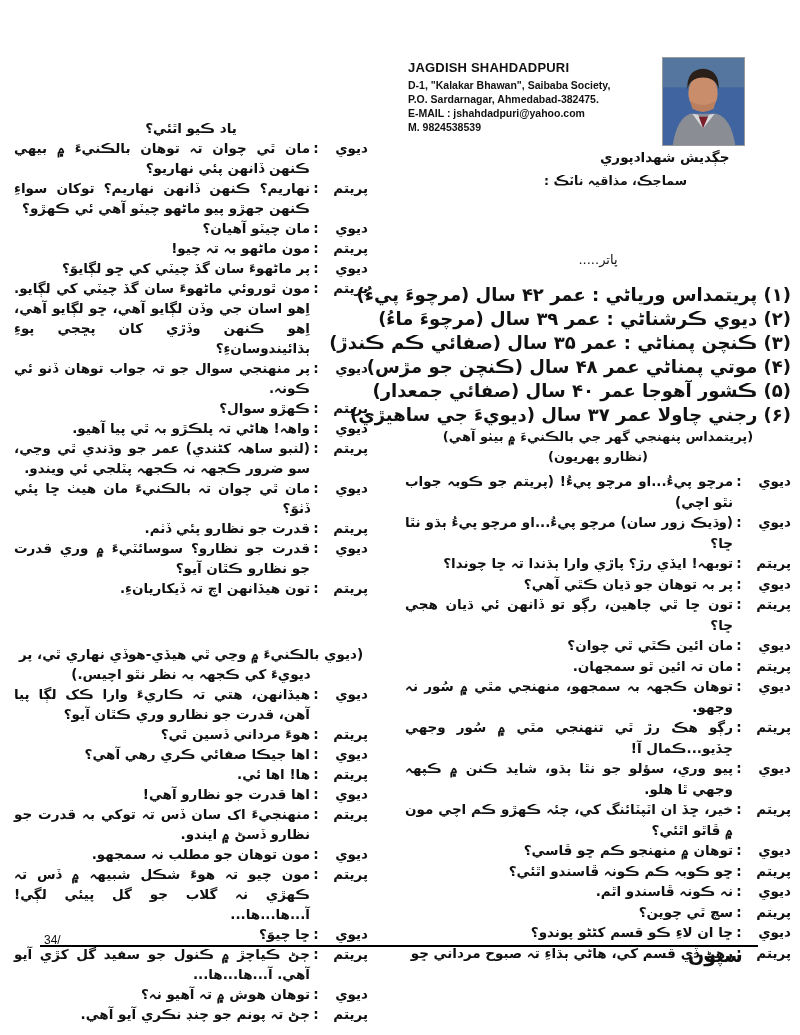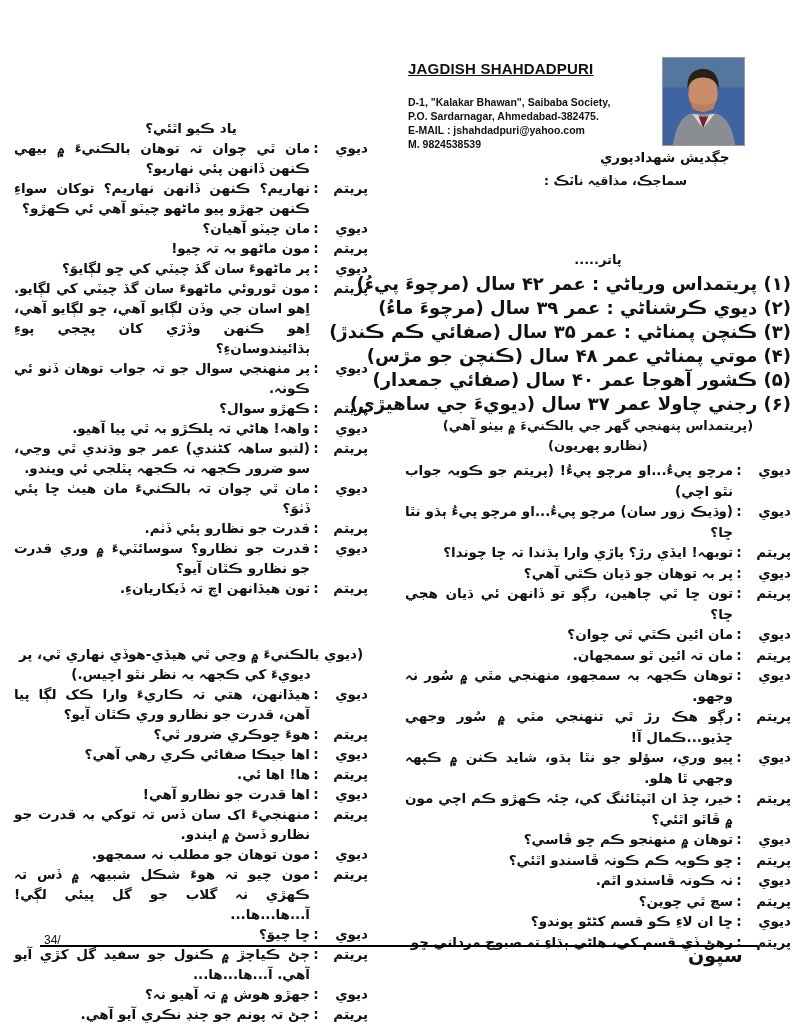--- a/index.html
+++ b/index.html
@@ -1,37 +1,37 @@
 <!DOCTYPE html>
 <html lang="sd"><head>
 <meta charset="utf-8">
 <style>
   html,body{margin:0;padding:0;background:#e8e8e8;}
   .page{position:relative;width:800px;height:1035px;background:#ffffff;overflow:hidden;
         font-family:"DejaVu Sans",sans-serif;color:#111;margin:0 auto;}
   
   .author-block{position:absolute;left:408px;top:60px;width:250px;
         font-family:"Liberation Sans",sans-serif;}
-  .author-name{font-size:15px;font-weight:bold;letter-spacing:.2px;margin-bottom:18px;text-decoration:underline;}
+  .author-name{font-size:13px;font-weight:bold;letter-spacing:.2px;margin-bottom:3px;}
   .author-line{font-size:10.5px;font-weight:bold;line-height:14px;}
   
   .photo{position:absolute;left:662px;top:57px;width:83px;height:89px;border:1px solid #9a9a9a;box-sizing:border-box;}
   .photo svg{display:block;width:100%;height:100%;}
   .photo-caption{position:absolute;left:600px;top:149px;width:146px;direction:rtl;
         text-align:left;font-size:13.5px;font-weight:bold;}
   
   .col{position:absolute;direction:rtl;}
   .col-first{left:405px;top:170px;width:386px;}
   .col-second{left:14px;top:68px;width:354px;}
   
   .title-wrap{position:relative;height:82px;}
   .genre-line{position:absolute;top:3px;right:104px;font-size:12.5px;font-weight:bold;white-space:nowrap;text-align:right;}
   .play-title{position:absolute;top:16px;left:6px;font-size:28px;font-weight:bold;white-space:nowrap;}
   
-  .cast-heading{text-align:center;font-size:13px;font-weight:bold;line-height:16px;margin-bottom:4px;}
+  .cast-heading{text-align:center;font-size:13px;font-weight:normal;line-height:16px;margin-bottom:15px;}
   .cast-line{text-align:center;font-size:18px;font-weight:bold;line-height:24px;white-space:nowrap;}
   .cast-line:nth-last-child(-n+2){line-height:20px;font-size:13px;}
   
   .dialogues{margin-top:4px;}
   .dlg{display:flex;align-items:flex-start;font-size:13.5px;font-weight:bold;}
   .col-first .dlg{line-height:20.5px;}
   .col-second .dlg{line-height:20px;}
   .dlg-speaker{flex:none;width:46px;}
   .dlg-colon{flex:none;width:12px;text-align:center;}
   .dlg-text{flex:1;text-align:justify;}
@@ -299,21 +299,21 @@
 
         <div class="dlg">
           <span class="dlg-speaker">ديوي</span>
           <span class="dlg-colon">:</span>
           <span class="dlg-text">هيڏانهن، هتي تہ ڪاريءَ وارا ڪک لڳا پيا آهن، قدرت جو نظارو وري ڪٿان آيو؟</span>
         </div>
 
         <div class="dlg">
           <span class="dlg-speaker">پريتم</span>
           <span class="dlg-colon">:</span>
-          <span class="dlg-text">هوءَ ڇوڪري ضرور ٿي؟</span>
+          <span class="dlg-text">هوءَ مرداني ڏسين ٿي؟</span>
         </div>
 
         <div class="dlg">
           <span class="dlg-speaker">ديوي</span>
           <span class="dlg-colon">:</span>
           <span class="dlg-text">اها جيڪا صفائي ڪري رهي آهي؟</span>
         </div>
 
         <div class="dlg">
           <span class="dlg-speaker">پريتم</span>
@@ -353,21 +353,21 @@
 
         <div class="dlg">
           <span class="dlg-speaker">پريتم</span>
           <span class="dlg-colon">:</span>
           <span class="dlg-text">ڄڻ ڪياچڙ ۾ ڪنول جو سفيد گل کڙي آيو آهي. آ...ها...ها...</span>
         </div>
 
         <div class="dlg">
           <span class="dlg-speaker">ديوي</span>
           <span class="dlg-colon">:</span>
-          <span class="dlg-text">جهڙو هوش ۾ تہ آهيو نہ؟</span>
+          <span class="dlg-text">توهان هوش ۾ تہ آهيو نہ؟</span>
         </div>
 
         <div class="dlg">
           <span class="dlg-speaker">پريتم</span>
           <span class="dlg-colon">:</span>
           <span class="dlg-text">ڄڻ تہ پونم جو چنڊ نڪري آيو آهي.</span>
         </div>
       </div>
   </div>
 

